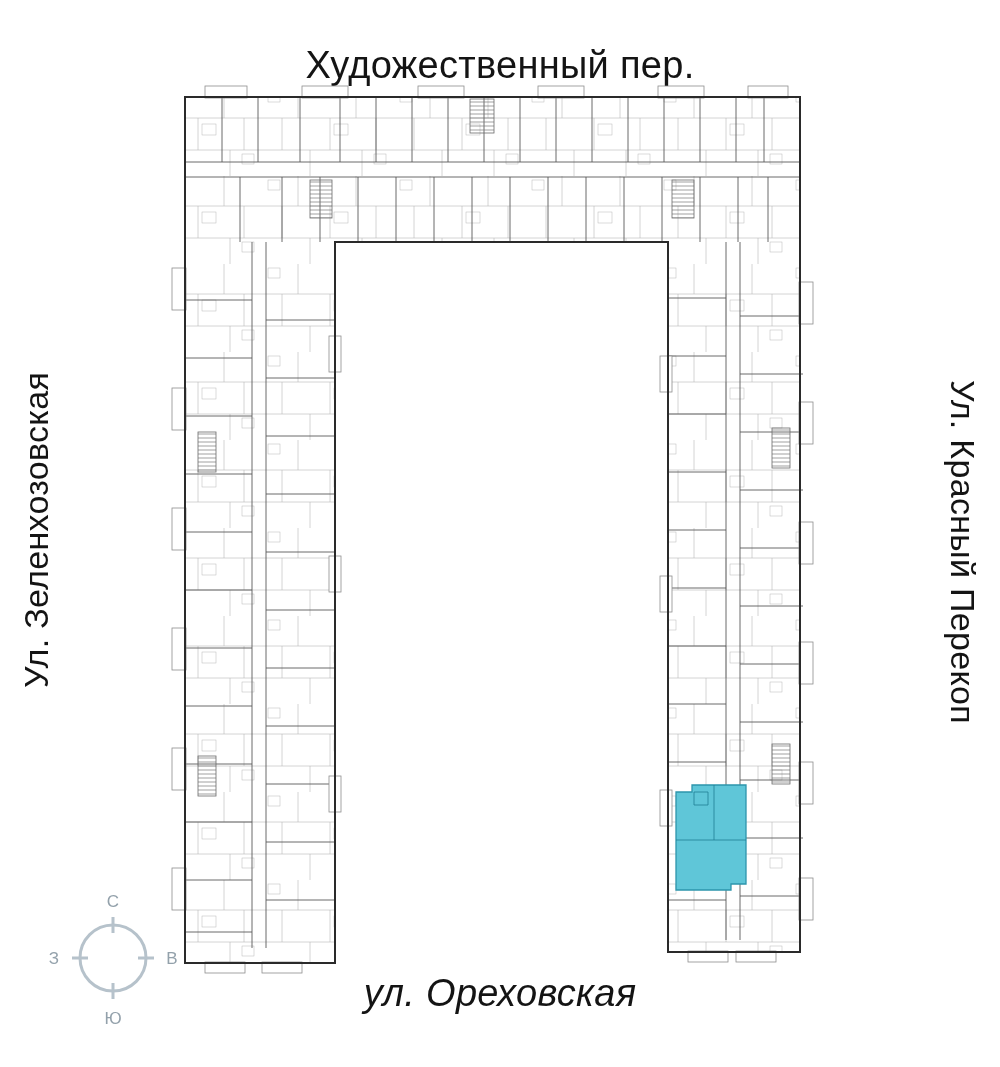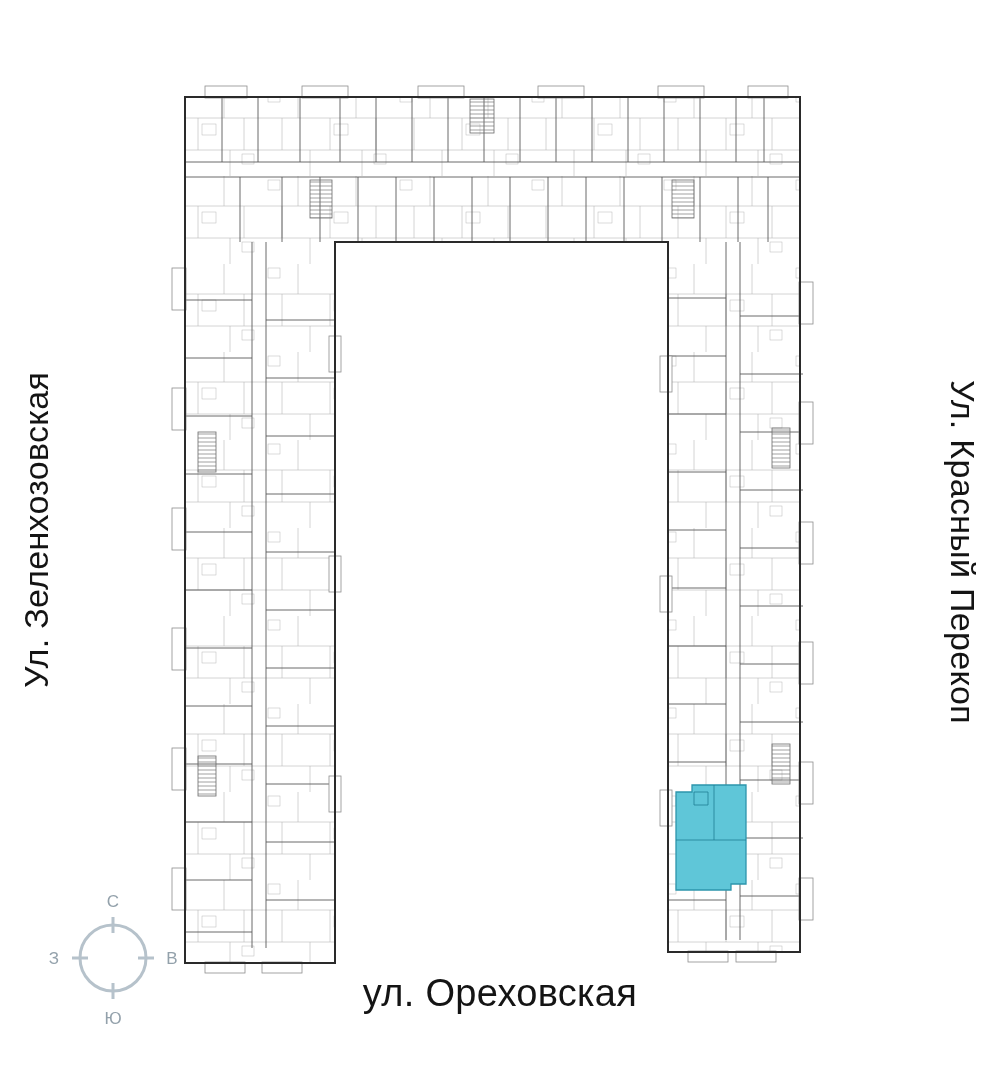--- a/index.html
+++ b/index.html
@@ -10,21 +10,21 @@
     font-family:"Liberation Sans", sans-serif;
     overflow:hidden;
   }
   .street{
     position:absolute;
     color:#141414;
     white-space:nowrap;
     letter-spacing:.3px;
   }
   .street-top{top:44px;left:0;width:1000px;text-align:center;font-size:38px;}
-  .street-bottom{top:972px;left:0;width:1000px;text-align:center;font-size:38px;}
+  .street-bottom{top:972px;left:0;width:1000px;text-align:center;font-size:38px;font-style:italic;}
   .street-left{
     top:530px;left:36px;font-size:34px;
     transform:translate(-50%,-50%) rotate(-90deg);
   }
   .street-right{
     top:552px;left:962px;font-size:34px;
     transform:translate(-50%,-50%) rotate(90deg);
   }
   .plan-svg{position:absolute;left:0;top:0;}
   .compass{position:absolute;left:38px;top:883px;width:150px;height:150px;}
@@ -33,20 +33,21 @@
     font-size:17px;
     fill:#93a1ab;
     text-anchor:middle;
   }
 </style>
 </head>
 <body>
 
 <div class="canvas">
 
+  <div class="street street-top">Художественный пер.</div>
   <div class="street street-left">Ул. Зеленхозовская</div>
   <div class="street street-right">Ул. Красный Перекоп</div>
   <div class="street street-bottom">ул. Ореховская</div>
 
   <svg class="plan-svg" width="1000" height="1067" viewBox="0 0 1000 1067" xmlns="http://www.w3.org/2000/svg">
     <defs>
       <pattern id="tex" width="132" height="88" patternUnits="userSpaceOnUse">
         <path stroke="#aeaeae" stroke-width="0.55" fill="none" d="M0 30H132M0 62H132M34 0V30M92 0V30M18 30V62M66 30V62M112 30V62M46 62V88M98 62V88"></path>
         <rect x="4" y="4" width="12" height="10" stroke="#b6b6b6" stroke-width="0.5" fill="none"></rect>
         <rect x="70" y="36" width="14" height="11" stroke="#b6b6b6" stroke-width="0.5" fill="none"></rect>

